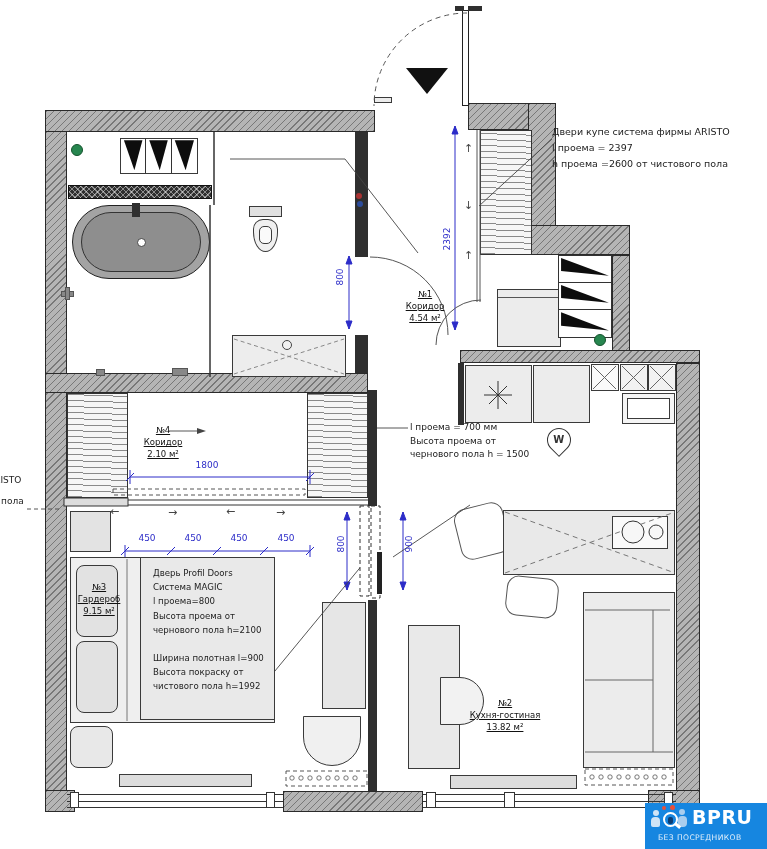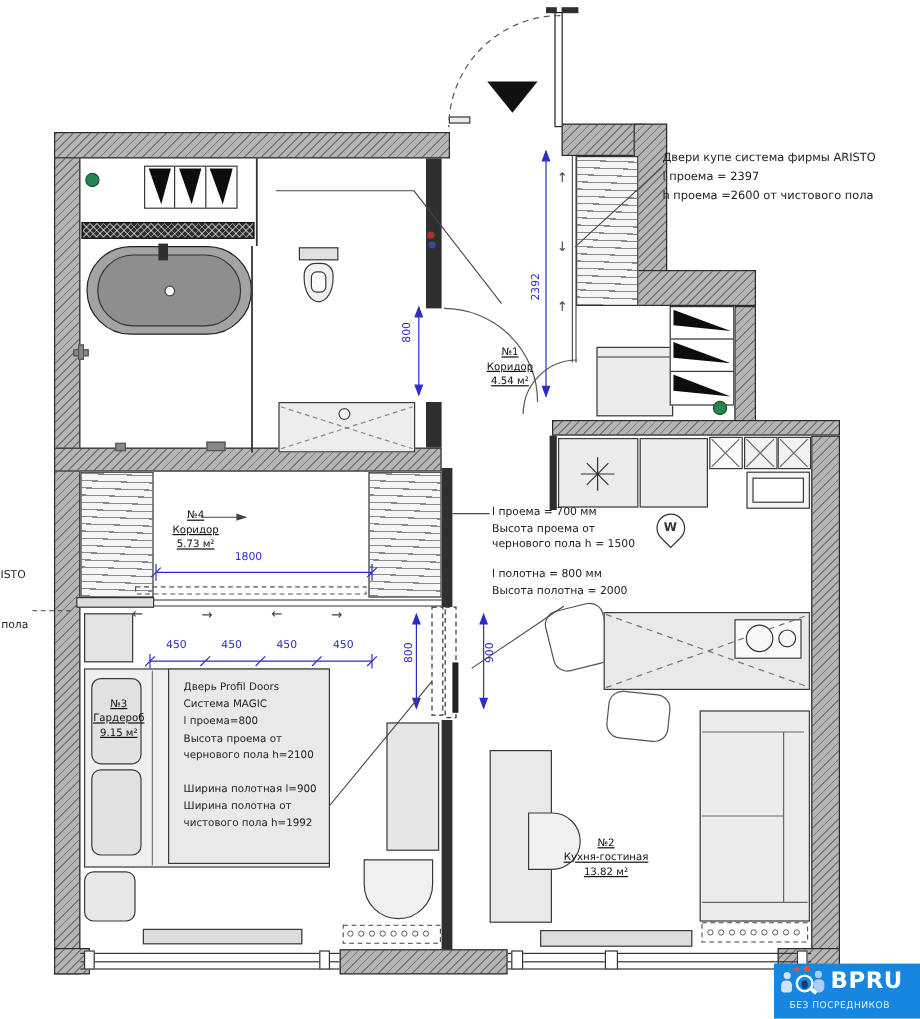--- a/index.html
+++ b/index.html
@@ -244,54 +244,50 @@
   </svg>
 
   <div class="txt aristo textlayer" style="left:552px;top:124px">
     <span>Двери купе система фирмы ARISTO</span>
     <span>l проема = 2397</span>
     <span>h проема =2600 от чистового пола</span>
   </div>
   <div class="txt textlayer" style="left:-12px;top:474px">
       <span>ARISTO</span>
     </div>
-  <div class="txt textlayer" style="left:1px;top:515px">
+  <div class="txt textlayer" style="left:1px;top:495px">
       <span>пола</span>
     </div>
   <div class="txt textlayer" style="left:410px;top:421px">
     <span>l проема = 700 мм</span>
     <span>Высота проема от</span>
     <span>чернового пола h = 1500</span>
-  </div>
-  <div class="txt textlayer" style="left:410px;top:473px">
-    <span>l полотна = 800 мм</span>
-    <span>Высота полотна = 2000</span>
   </div>
   <div class="furn textlayer" style="left:140px;top:557px;width:135px;height:163px;background:#e9e9e9;z-index:34"></div>
   <div class="txt textlayer" style="left:153px;top:566px;font-size:8.6px;line-height:14.2px">
     <span class="profil-line">Дверь Profil Doors</span>
     <span class="profil-line">Система MAGIC</span>
     <span class="profil-line">l проема=800</span>
     <span class="profil-line">Высота проема от</span>
     <span class="profil-line">чернового пола h=2100</span>
     <span class="profil-line"></span>
     <span class="profil-line">Ширина полотная l=900</span>
-    <span class="profil-line">Ширина полотна от</span>
+    <span class="profil-line">Высота покраску от</span>
     <span class="profil-line">чистового пола h=1992</span>
   </div>
 
   <div class="room textlayer" style="left:395px;top:288px;width:60px">
     <span>№1</span>
       <span>Коридор</span>
       <span>4.54 м²</span>
   </div>
   <div class="room textlayer" style="left:133px;top:424px;width:60px">
     <span>№4</span>
       <span>Коридор</span>
-      <span>5.73 м²</span>
+      <span>2.10 м²</span>
   </div>
   <div class="room textlayer" style="left:69px;top:581px;width:60px">
     <span>№3</span>
       <span>Гардероб</span>
       <span>9.15 м²</span>
   </div>
   <div class="room textlayer" style="left:465px;top:697px;width:80px">
     <span>№2</span>
       <span>Кухня-гостиная</span>
       <span>13.82 м²</span>

